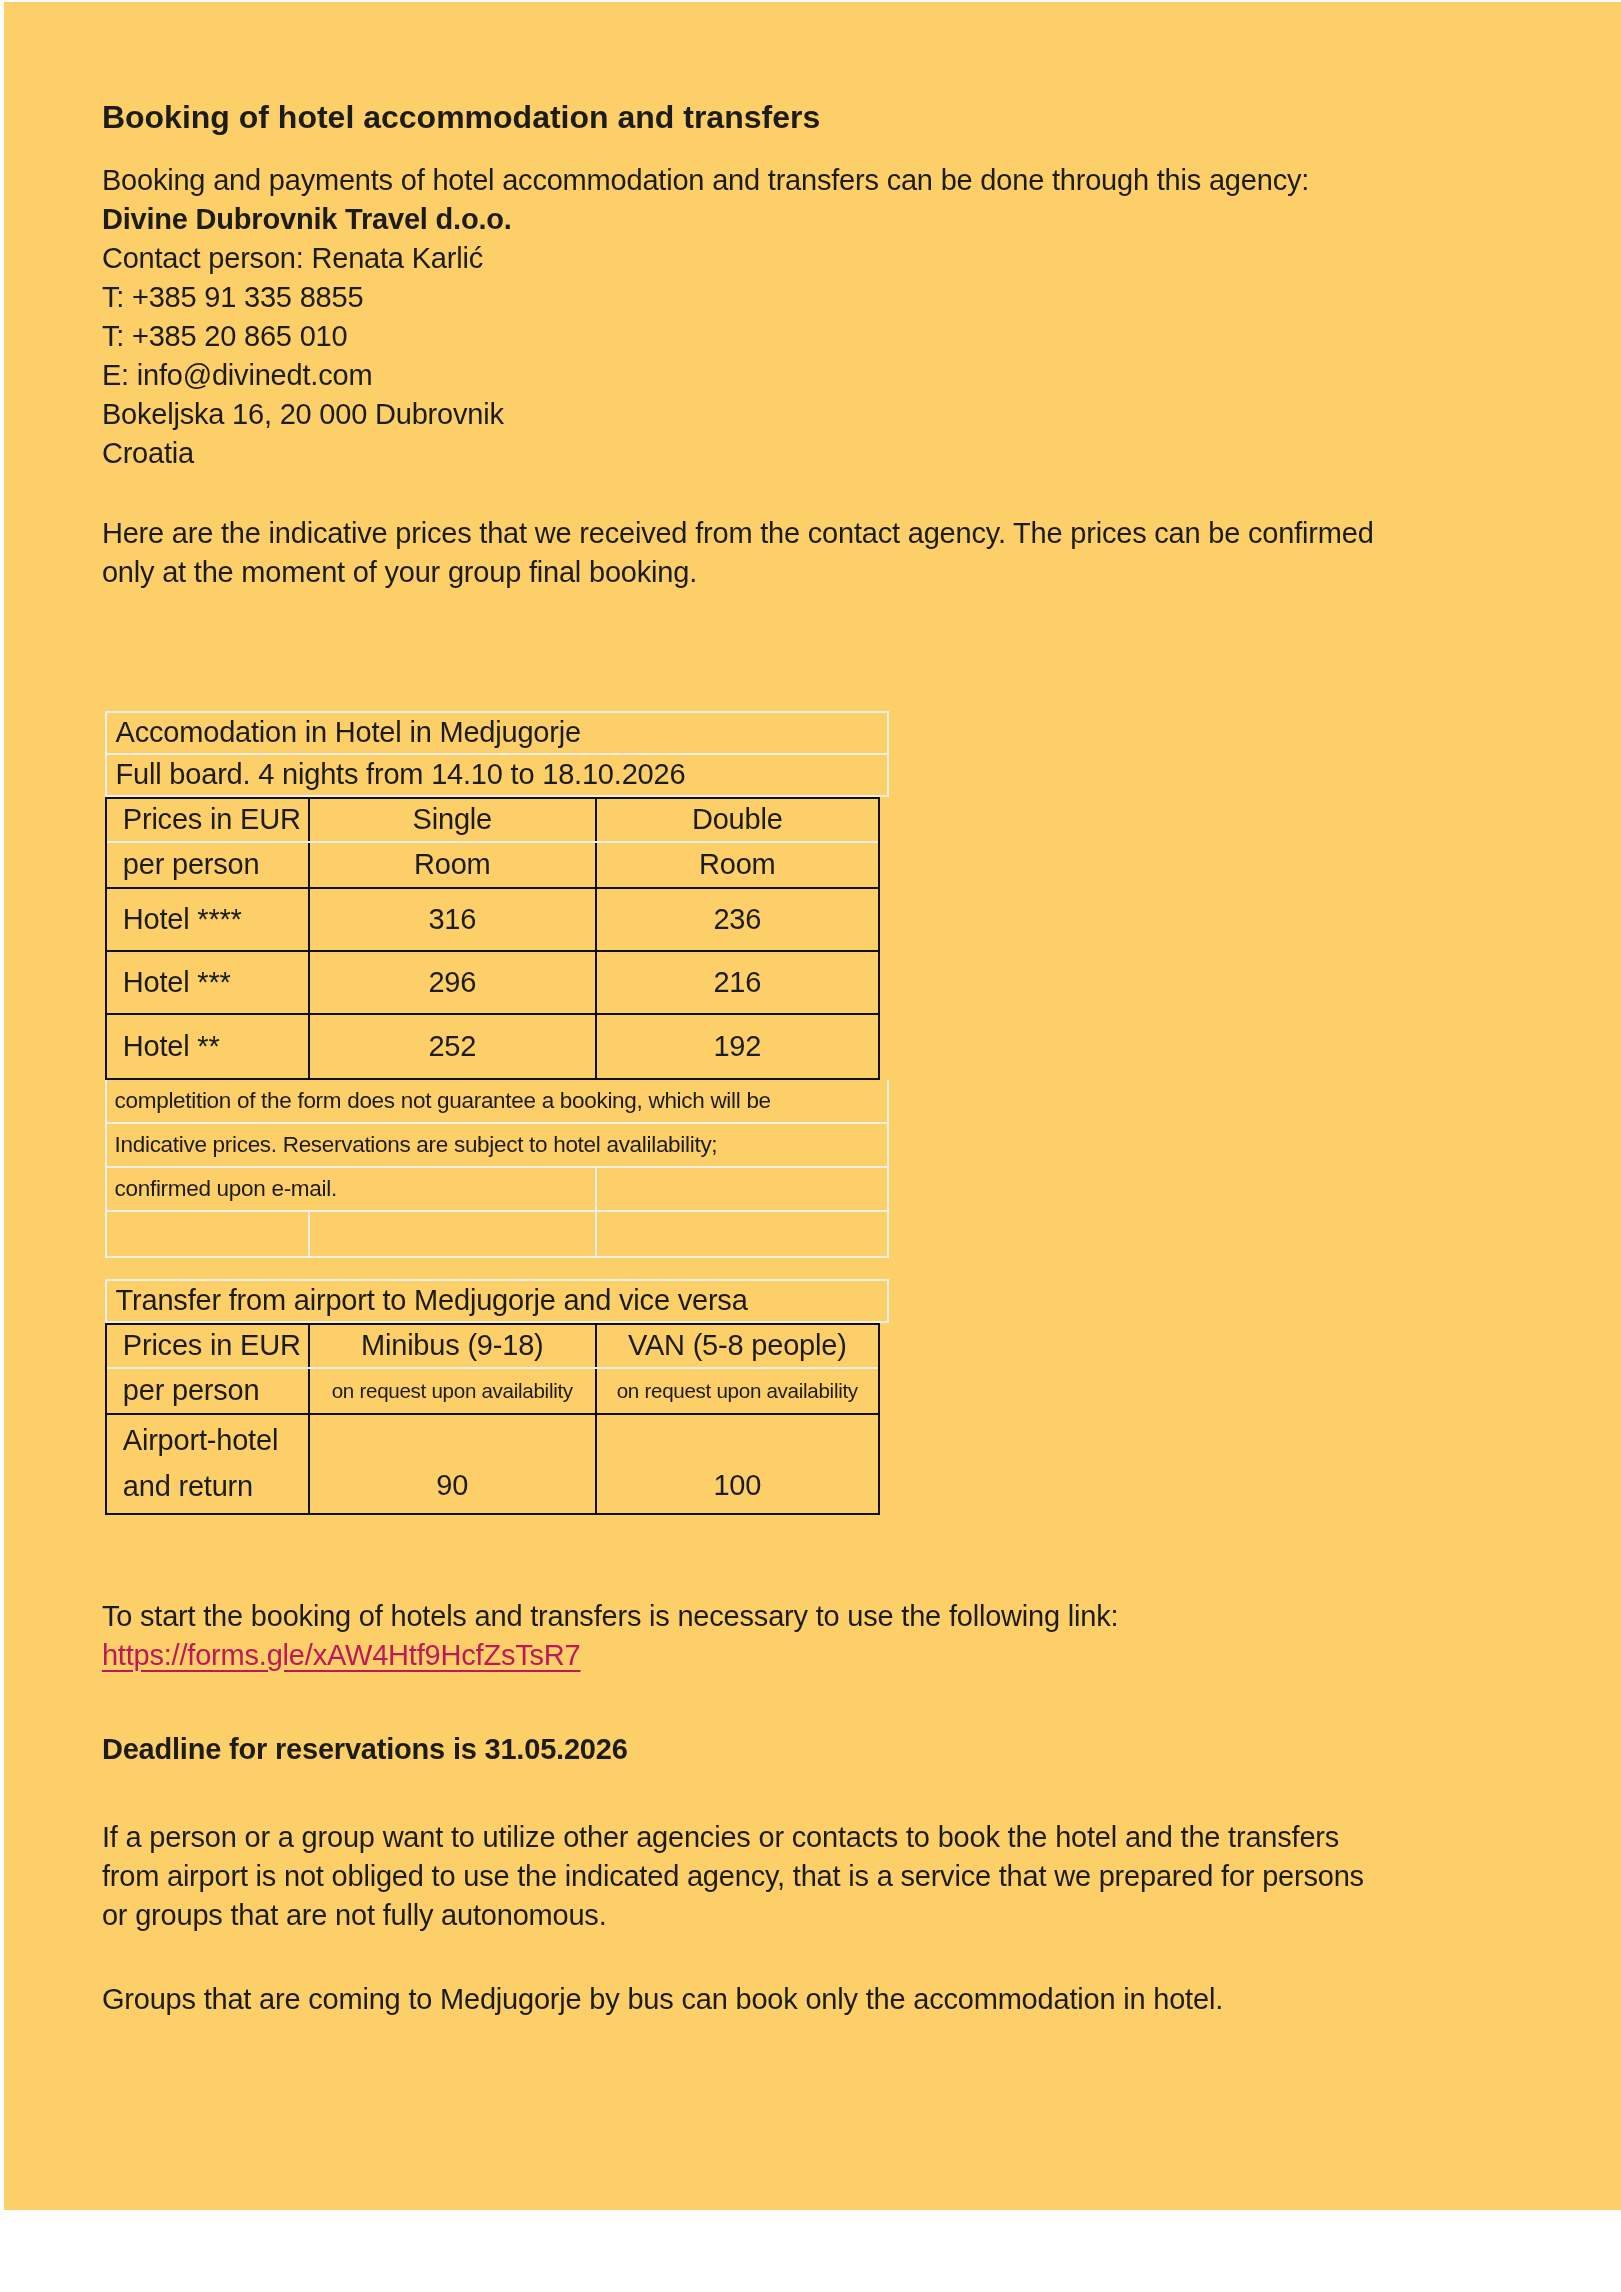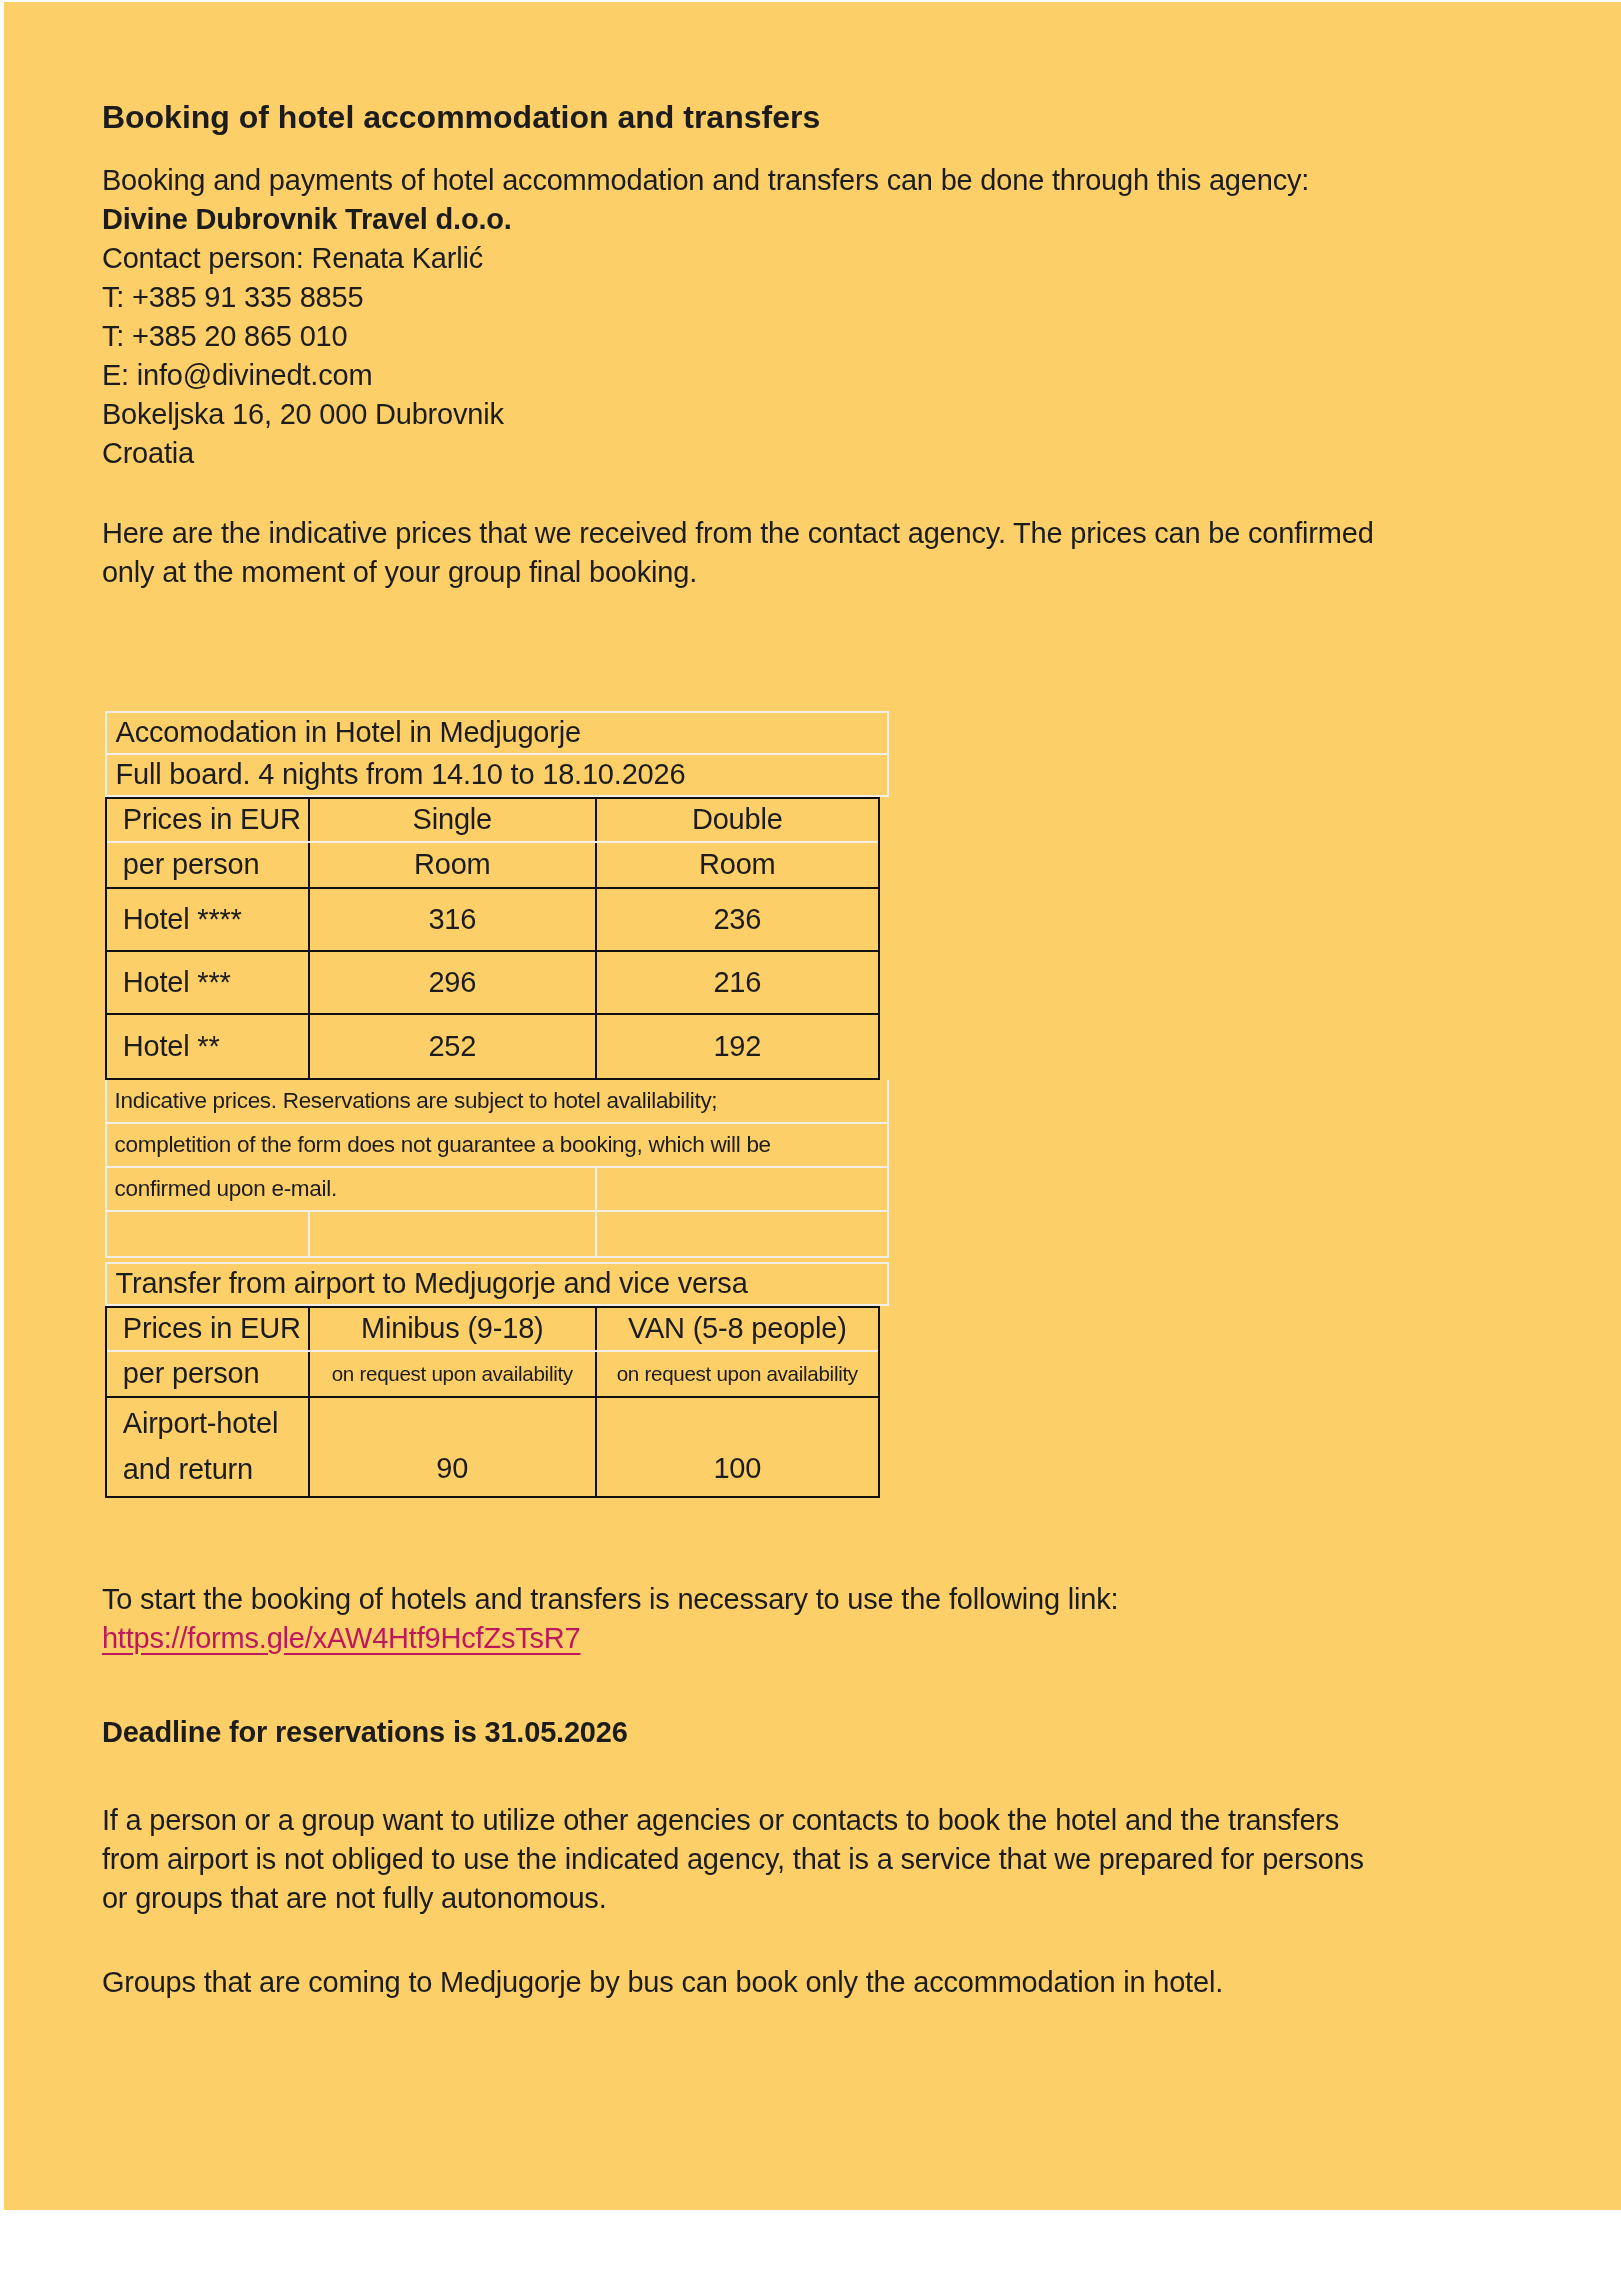--- a/index.html
+++ b/index.html
@@ -63,21 +63,21 @@
   }
   .nrow { display:flex; height:44px; border-bottom:2px solid #F1EFE7; box-sizing:border-box; }
   .nrow:last-child { border-bottom:none; }
   .ncell { box-sizing:border-box; display:flex; align-items:center; padding-left:7.8px; }
   .ncell.div { border-right:2px solid #F1EFE7; }
   .nw500 { width:490px; }
   .nw207 { width:203px; }
   .nw293 { width:287px; }
   .ngrow { flex:1; }
 
-  .transfer-band { margin-top:4px; }
+  .transfer-band { margin-top:21px; }
   .transfer .hrow2 .c2, .transfer .hrow2 .c3 { font-size:20.6px; letter-spacing:-0.3px; }
   .transfer .drow { height:98px; }
   .transfer .drow .c1 {
     flex-direction:column; align-items:flex-start; justify-content:flex-start;
     line-height:46px; padding-top:2px;
   }
   .transfer .drow .c2, .transfer .drow .c3 { align-items:flex-end; padding-bottom:7.8px; }
 
   .link-section { margin-top:82px; }
   .doc-link { color:#be185d; text-underline-offset:4.9px; }
@@ -139,24 +139,24 @@
         </div>
         <div class="brow drow">
           <div class="c1">Hotel **</div>
           <div class="c2">252</div>
           <div class="c3">192</div>
         </div>
       </div>
 
       <div class="notes">
         <div class="nrow">
+          <div class="ncell ngrow">completition of the form does not guarantee a booking, which will be</div>
+        </div>
+        <div class="nrow">
           <div class="ncell ngrow">Indicative prices. Reservations are subject to hotel avalilability;</div>
-        </div>
-        <div class="nrow">
-          <div class="ncell ngrow">completition of the form does not guarantee a booking, which will be</div>
         </div>
         <div class="nrow">
           <div class="ncell div nw500">confirmed upon e-mail.</div>
           <div class="ncell ngrow"></div>
         </div>
         <div class="nrow">
           <div class="ncell div nw207"></div>
           <div class="ncell div nw293"></div>
           <div class="ncell ngrow"></div>
         </div>

